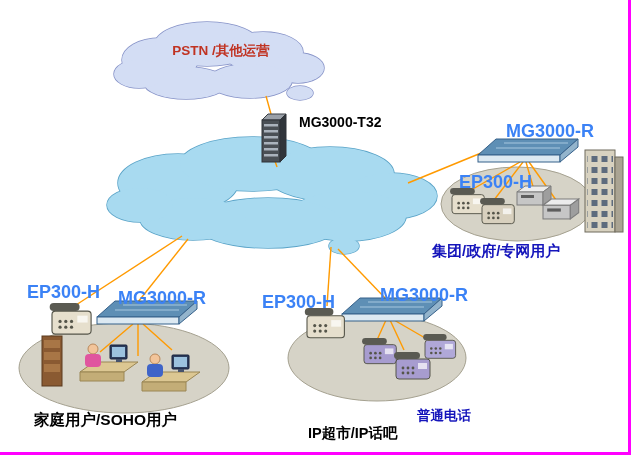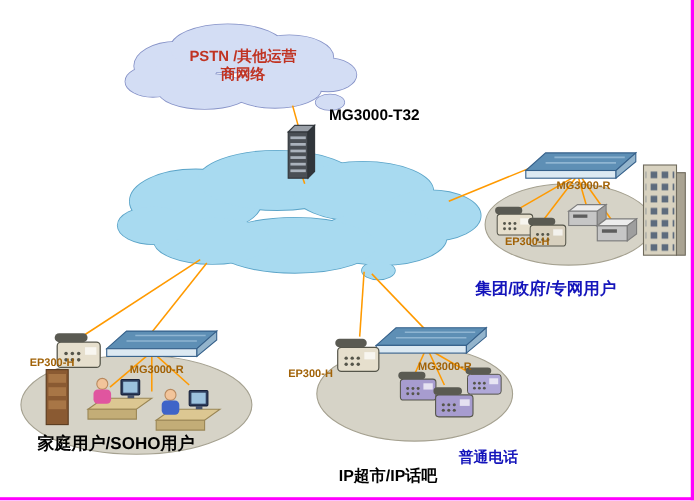--- a/index.html
+++ b/index.html
@@ -4,21 +4,21 @@
 <style>
   * { margin:0; padding:0; box-sizing:border-box; }
   html,body { background:#ffffff; font-family:"Liberation Sans", sans-serif; }
   .canvas {
     position:relative; width:631px; height:455px; background:#ffffff;
     border-right:3px solid #ff00ff; border-bottom:3px solid #ff00ff;
     overflow:hidden;
   }
   .scene { position:absolute; left:0; top:0; }
   .lbl { position:absolute; font-weight:bold; white-space:nowrap; line-height:1.25; }
-  .lbl-red   { color:#a16207; font-size:10px;margin-top:44px; }
+  .lbl-red   { color:#3b82f6; font-size:18px; }
   .lbl-black { color:#000000; font-size:14px; }
   .caption-blue { color:#1515bb; font-size:15px; }
   .caption-dark { color:#000000; font-size:15.5px; }
   .pstn-label { color:#c03322; font-size:13.5px; text-align:center; width:190px; }
   .ip-label   { color:#ff0000; font-size:24px; text-align:center; width:90px; }
 </style>
 </head>
 <body>
 
 <div class="canvas">
@@ -157,32 +157,31 @@
       <rect x="2" y="4" width="16" height="8" fill="#a87646"></rect>
       <rect x="2" y="16" width="16" height="8" fill="#a87646"></rect>
       <rect x="2" y="28" width="16" height="8" fill="#a87646"></rect>
     </g>
     <use href="#workstation-shape" transform="translate(80,342)" color="#e0559f"></use>
     <use href="#workstation-shape" transform="translate(142,352)" color="#3f64c8"></use>
   </svg>
 
   <div class="lbl pstn-label" style="left:126px; top:43px;">
     <div>PSTN /其他运营</div>
-    <div>商网络</div>
   </div>
 
-  <div class="lbl lbl-black" style="left:299px; top:96px;text-align:center;">MG3000-T32</div>
+  <div class="lbl lbl-black" style="left:299px; top:114px;text-align:center;">MG3000-T32</div>
 
 
   <div class="lbl lbl-red" style="left:506px; top:120px;">MG3000-R</div>
   <div class="lbl lbl-red" style="left:459px; top:171px;">EP300-H</div>
-  <div class="lbl caption-blue" style="left:432px; top:254px;text-align:right;">集团/政府/专网用户</div>
+  <div class="lbl caption-blue" style="left:432px; top:242px;text-align:right;">集团/政府/专网用户</div>
 
   <div class="lbl lbl-red" style="left:27px; top:281px;">EP300-H</div>
   <div class="lbl lbl-red" style="left:118px; top:287px;">MG3000-R</div>
-  <div class="lbl caption-dark" style="left:34px; top:394px;">家庭用户/SOHO用户</div>
+  <div class="lbl caption-dark" style="left:34px; top:410px;">家庭用户/SOHO用户</div>
 
   <div class="lbl lbl-red" style="left:262px; top:291px;">EP300-H</div>
   <div class="lbl lbl-red" style="left:380px; top:284px;">MG3000-R</div>
   <div class="lbl caption-blue" style="left:417px; top:372px; font-size:13.5px;margin-top:36px;">普通电话</div>
   <div class="lbl caption-dark" style="left:308px; top:424px; font-size:14.5px;">IP超市/IP话吧</div>
 
 </div>
 
 </body></html>

